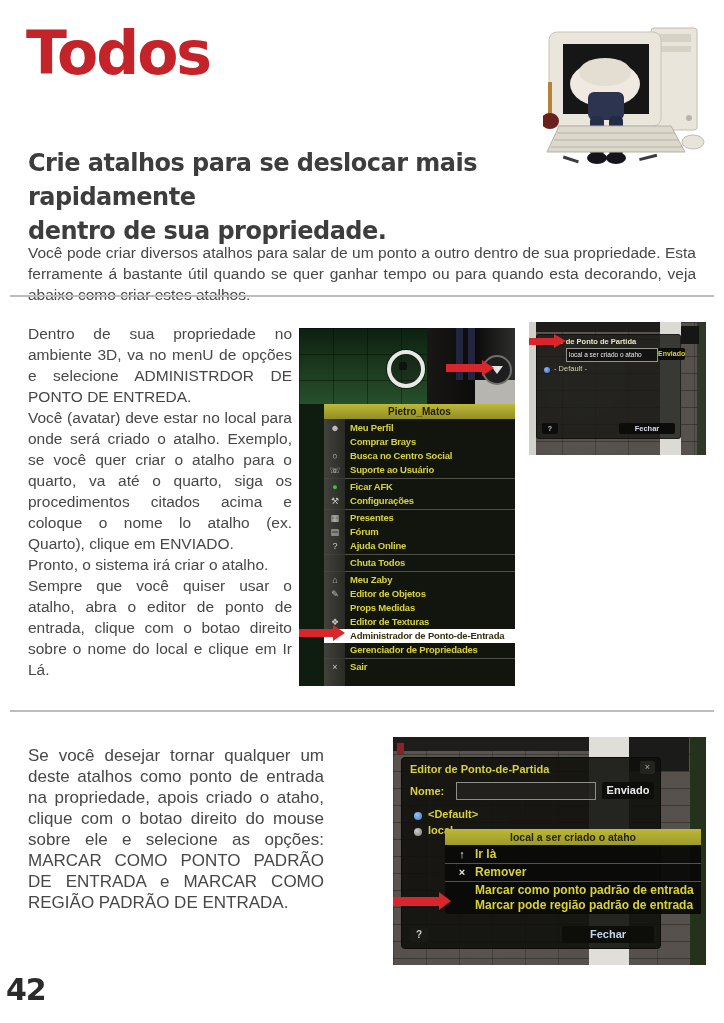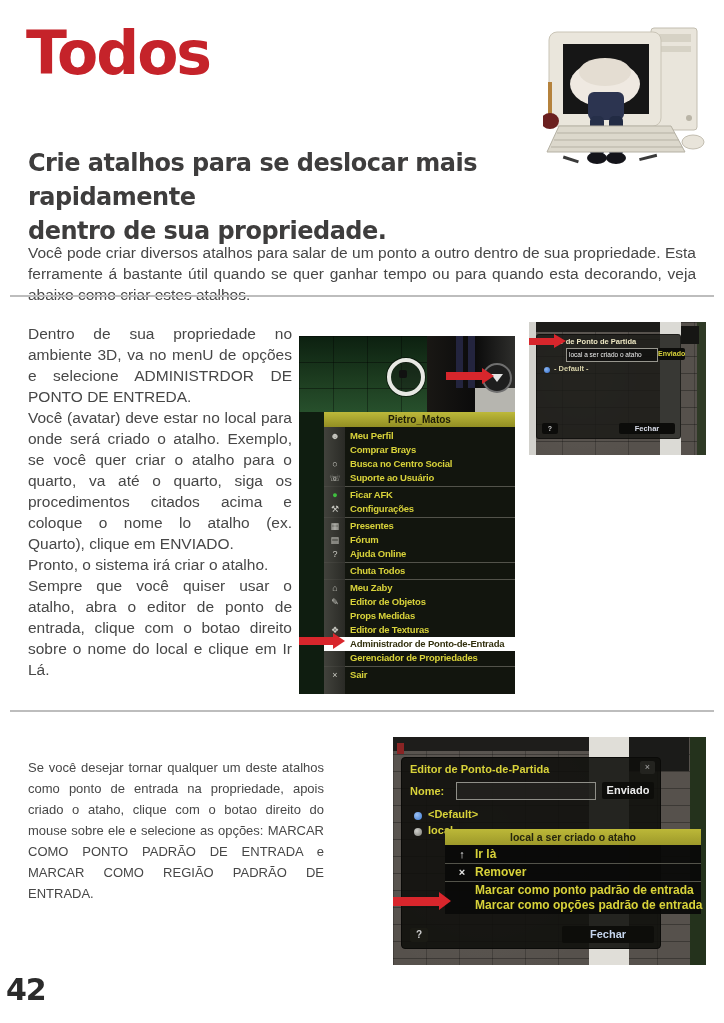--- a/index.html
+++ b/index.html
@@ -17,43 +17,43 @@
   .intro{position:absolute;left:28px;top:226px;width:668px;font-size:15.5px;
          line-height:21px;text-align:justify;color:#474747;}
 
   .rule{position:absolute;left:10px;width:704px;height:0;border:none;
         border-top:2px solid #bdbdbd;margin:0;}
   .r1{top:295px;} .r2{top:710px;}
 
   .sec1-text{position:absolute;left:28px;top:323px;width:264px;font-size:15.5px;
              line-height:21px;text-align:justify;}
   .sec1-text p{margin:0;}
-  .sec2-text{position:absolute;left:28px;top:745px;width:296px;font-size:13px;
-             line-height:21px;text-align:justify;margin-top:12px;}
+  .sec2-text{position:absolute;left:28px;top:745px;width:296px;font-size:17px;
+             line-height:21px;text-align:justify;}
   .sec2-text p{margin:0;}
 
   .pagenum{position:absolute;left:6px;top:972px;font-family:"DejaVu Sans",sans-serif;
            font-weight:bold;font-size:30px;letter-spacing:-1px;color:#2b2b2b;}
 
   
   .shot{position:absolute;overflow:hidden;}
   .bricks{position:absolute;inset:0;background-color:#56514c;
     background-image:
       linear-gradient(rgba(0,0,0,.30) 1px, transparent 1px),
       linear-gradient(90deg, rgba(0,0,0,.22) 1px, transparent 1px),
       radial-gradient(circle at 30% 40%, rgba(255,255,255,.05), transparent 60%);
     background-size:29px 17px,33px 17px,100% 100%;}
   .arrow{position:absolute;z-index:30;}
   .arrow .shaft{position:absolute;left:0;top:25%;height:50%;right:11px;background:#d8262c;}
   .arrow .head{position:absolute;right:0;top:0;width:0;height:0;
     border-left:12px solid #d8262c;border-top-style:solid;border-bottom-style:solid;
     border-top-color:transparent;border-bottom-color:transparent;}
 
   
-  .shot-menu{left:299px;top:336px;width:216px;height:358px;background:#0f1d10;}
+  .shot-menu{left:299px;top:328px;width:216px;height:358px;background:#0f1d10;}
   .scene{position:absolute;left:0;top:0;right:0;height:76px;
     background:linear-gradient(180deg,#0c2010 0%,#1c3b1f 55%,#27502c 100%);}
   .scene .tiles{position:absolute;inset:0;
     background-image:linear-gradient(rgba(0,0,0,.4) 1px,transparent 1px),
       linear-gradient(90deg,rgba(0,0,0,.35) 1px,transparent 1px);
     background-size:30px 26px,34px 26px;}
   .wall-dark{position:absolute;right:0;top:0;width:88px;height:76px;
     background:linear-gradient(90deg,#191714,#0b0b0b 55%,#2e2e2c);}
   .corner-light{position:absolute;right:0;top:52px;width:40px;height:24px;background:#b6b5af;}
   .leg{position:absolute;top:0;width:7px;height:52px;background:#23243e;}
@@ -101,21 +101,21 @@
   .s-input{position:absolute;left:29px;top:13px;width:88px;height:12px;border:1px solid #97968e;
     background:rgba(8,8,8,.55);color:#ececec;font-size:6.5px;line-height:12px;
     padding-left:2px;white-space:nowrap;overflow:hidden;}
   .s-send{position:absolute;left:121px;top:13px;width:27px;height:12px;background:#0c0c0a;
     color:#d8d23a;font-size:7px;font-weight:bold;text-align:center;line-height:12px;
     border-radius:2px;}
   .s-arrow{left:-3px;top:12px;width:40px;height:14px;}
   .s-arrow .head{border-top-width:7px;border-bottom-width:7px;}
   .s-radio{position:absolute;left:7px;top:32px;width:6px;height:6px;border-radius:50%;
     background:radial-gradient(circle at 35% 35%,#8fb6ef,#2e6fd0);}
-  .s-default{position:absolute;left:17px;top:29px;font-size:7.5px;font-weight:bold;color:#d6d0a8;}
+  .s-default{position:absolute;left:17px;top:29px;font-size:7.5px;font-weight:normal;color:#d6d0a8;}
   .s-help{position:absolute;left:5px;top:88px;width:16px;height:11px;background:#0c0c0a;
     color:#cccccc;font-size:7px;font-weight:bold;text-align:center;line-height:11px;border-radius:2px;}
   .s-close{position:absolute;left:82px;top:88px;width:56px;height:11px;background:#0c0c0a;
     color:#d8dce8;font-size:7.5px;font-weight:bold;text-align:center;line-height:11px;border-radius:2px;}
 
   
   .shot-large{left:393px;top:737px;width:313px;height:228px;background:#4c4843;}
   .ls-strip{position:absolute;left:196px;top:0;bottom:0;width:40px;background:#e0ded8;}
   .ls-green{position:absolute;right:0;top:0;bottom:0;width:16px;background:#24321c;}
   .ls-topband{position:absolute;left:0;top:0;width:196px;height:14px;background:#1e1d1b;}
@@ -363,21 +363,21 @@
             <span class="cic">×</span>
             <span class="clabel">Remover</span>
           </div>
         <div class="csep"></div>
         <div class="crow">
             <span class="cic"></span>
             <span class="clabel">Marcar como ponto padrão de entrada</span>
           </div>
         <div class="crow">
             <span class="cic"></span>
-            <span class="clabel">Marcar como opções padrão de entrada</span>
+            <span class="clabel">Marcar pode região padrão de entrada</span>
           </div>
       </div>
     </div>
     <div class="arrow l-arrow">
         <div class="shaft"></div>
         <div class="head"></div>
       </div>
   </div>
 
   <div class="pagenum">42</div>

